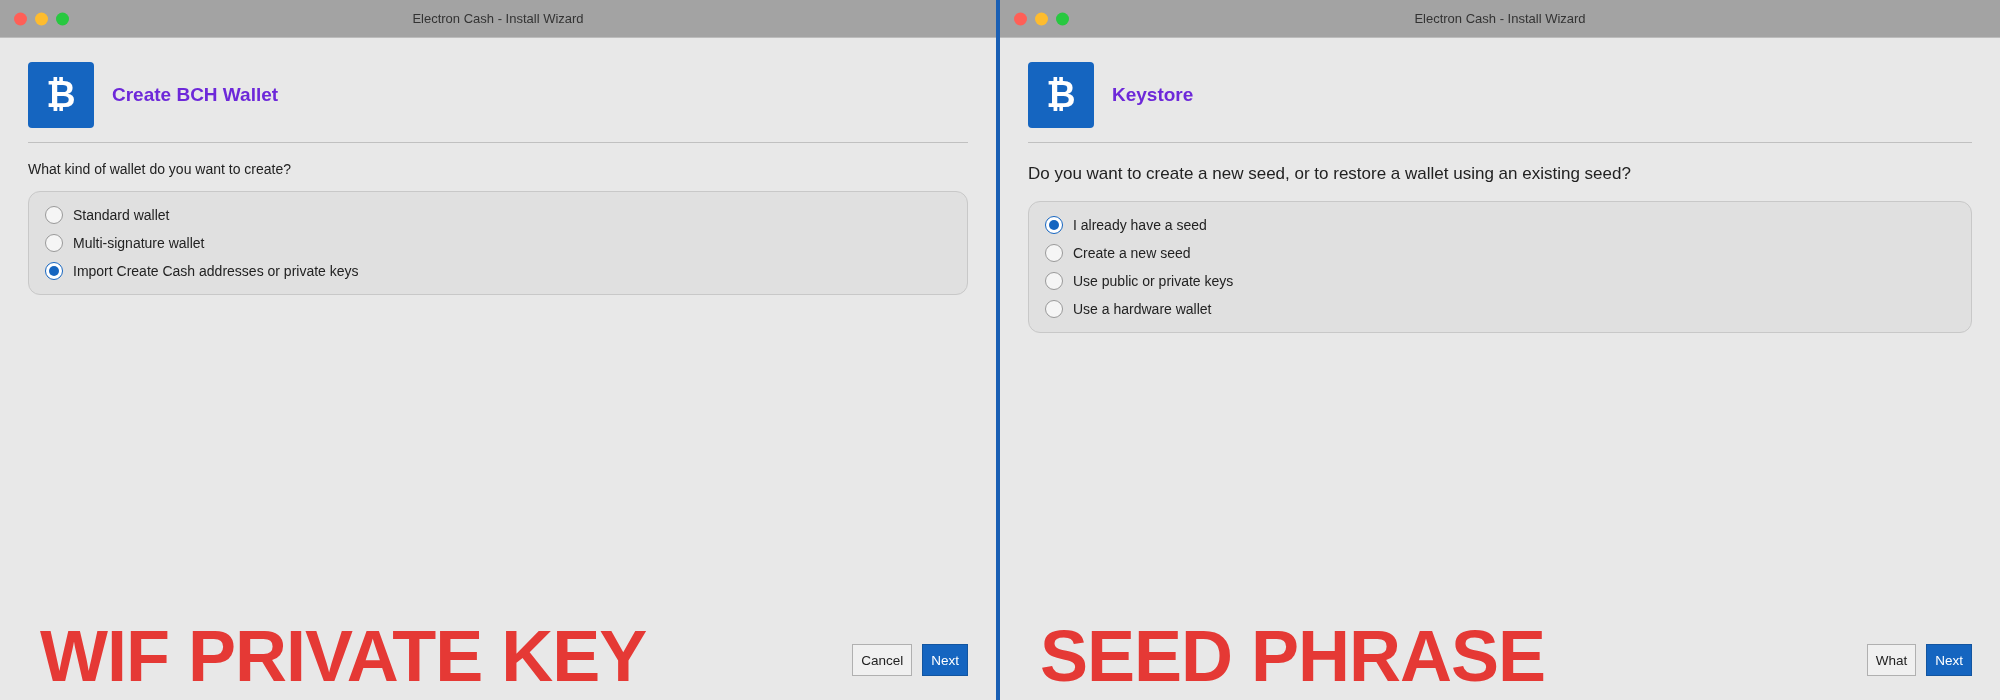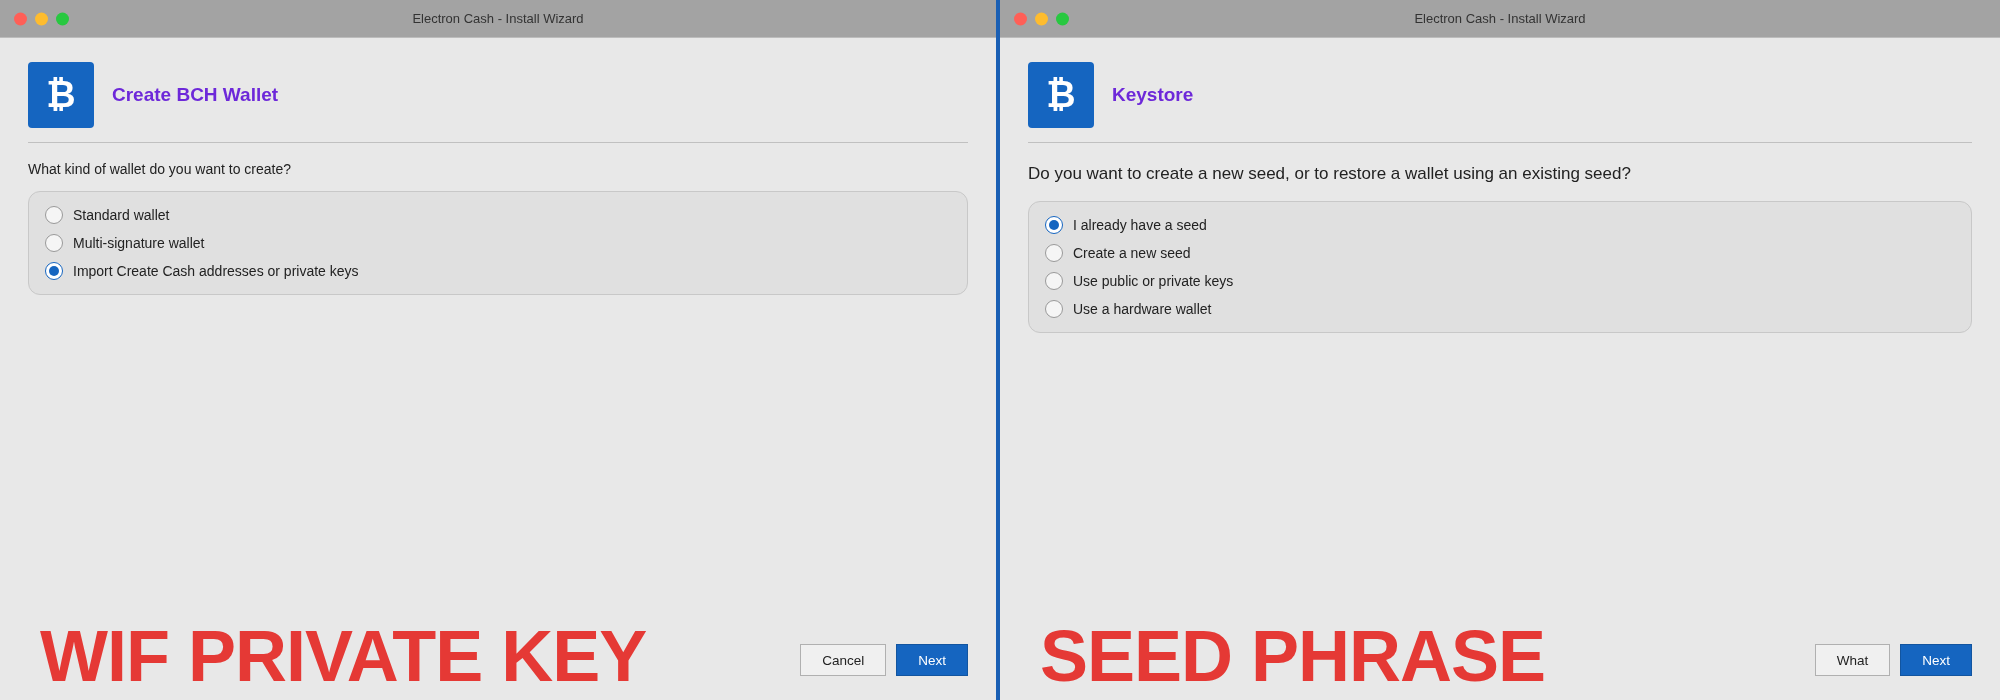--- a/index.html
+++ b/index.html
@@ -165,21 +165,21 @@
       color: #e53935;
       letter-spacing: -1px;
       padding: 0 36px;
       line-height: 1;
       padding-bottom: 8px;
     }
 
     
     .btn {
       height: 32px;
-      padding: 0 21px;
+      padding: 0 8px;
       border-radius: 0;
       font-size: 13.5px;
       cursor: pointer;
       font-family: inherit;
     }
     .btn-cancel {
       background: #f0f0f0;
       border: 1px solid #b0b0b0;
       color: #222;
     }

